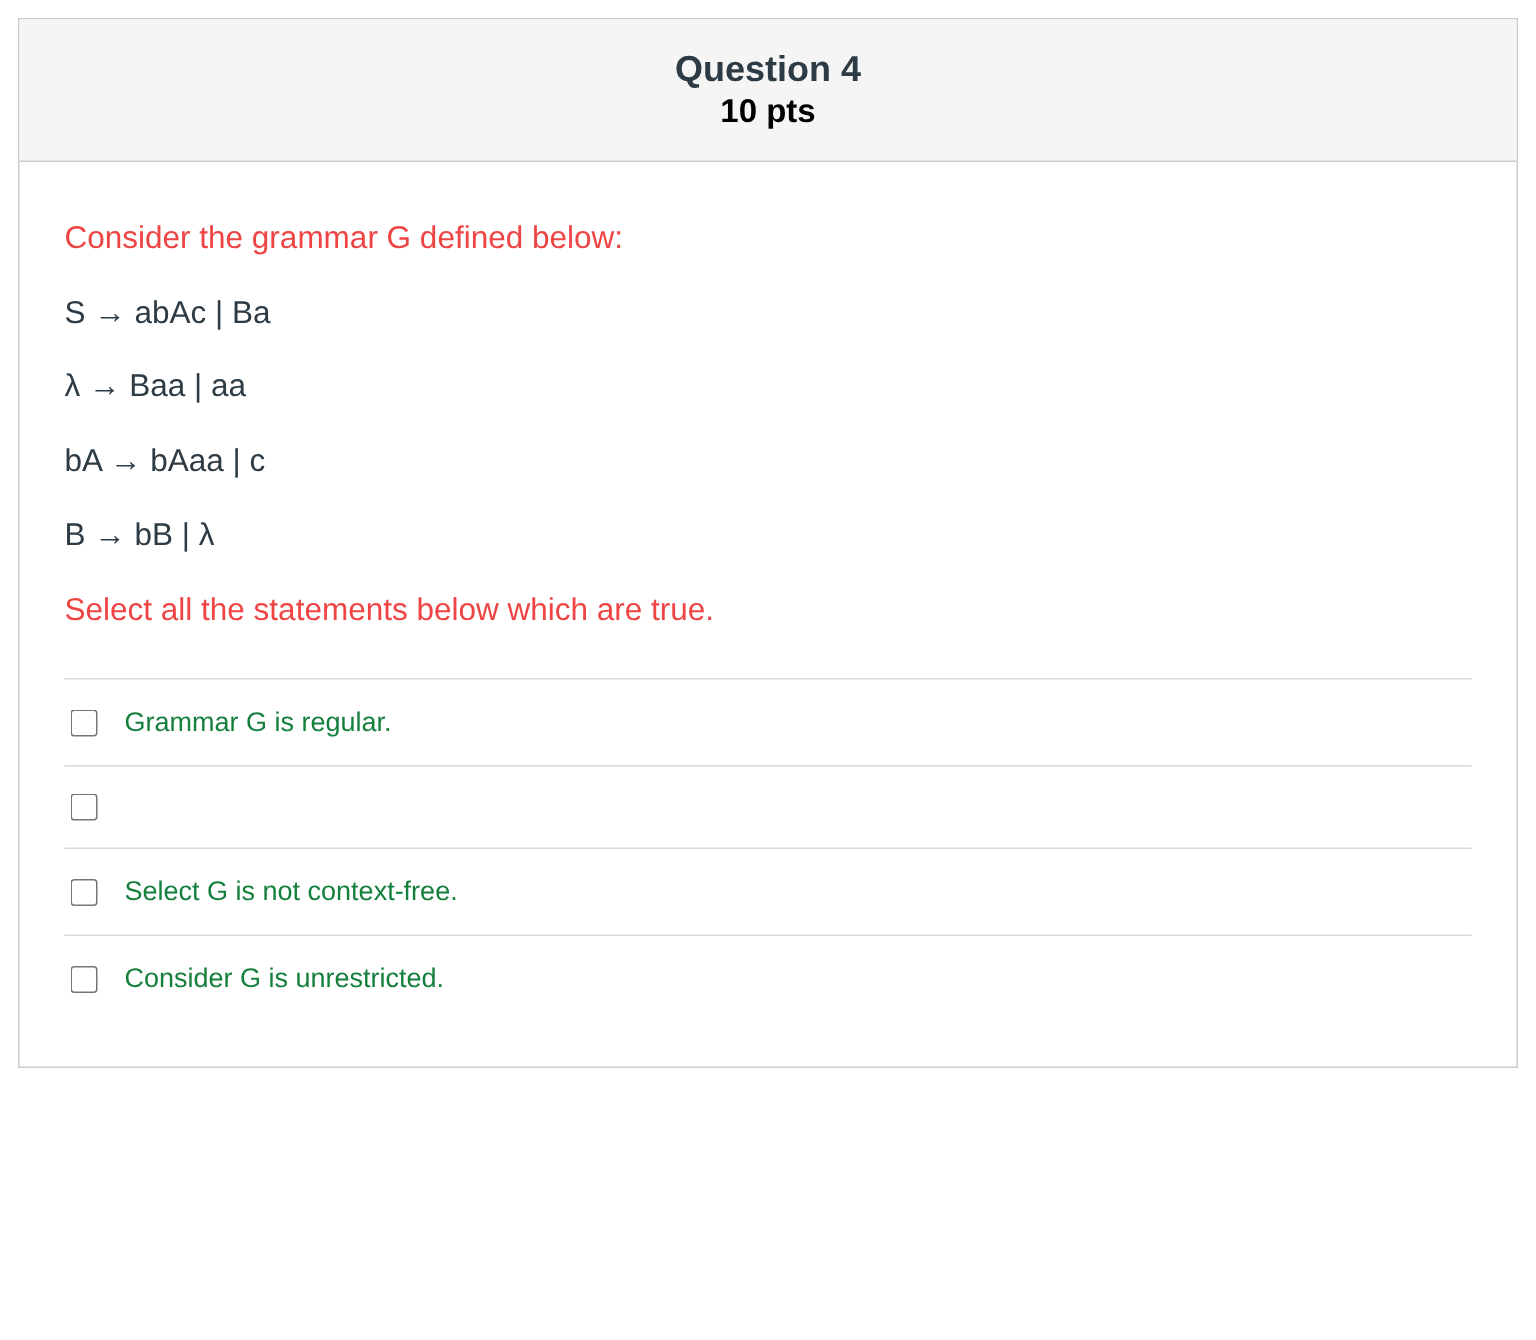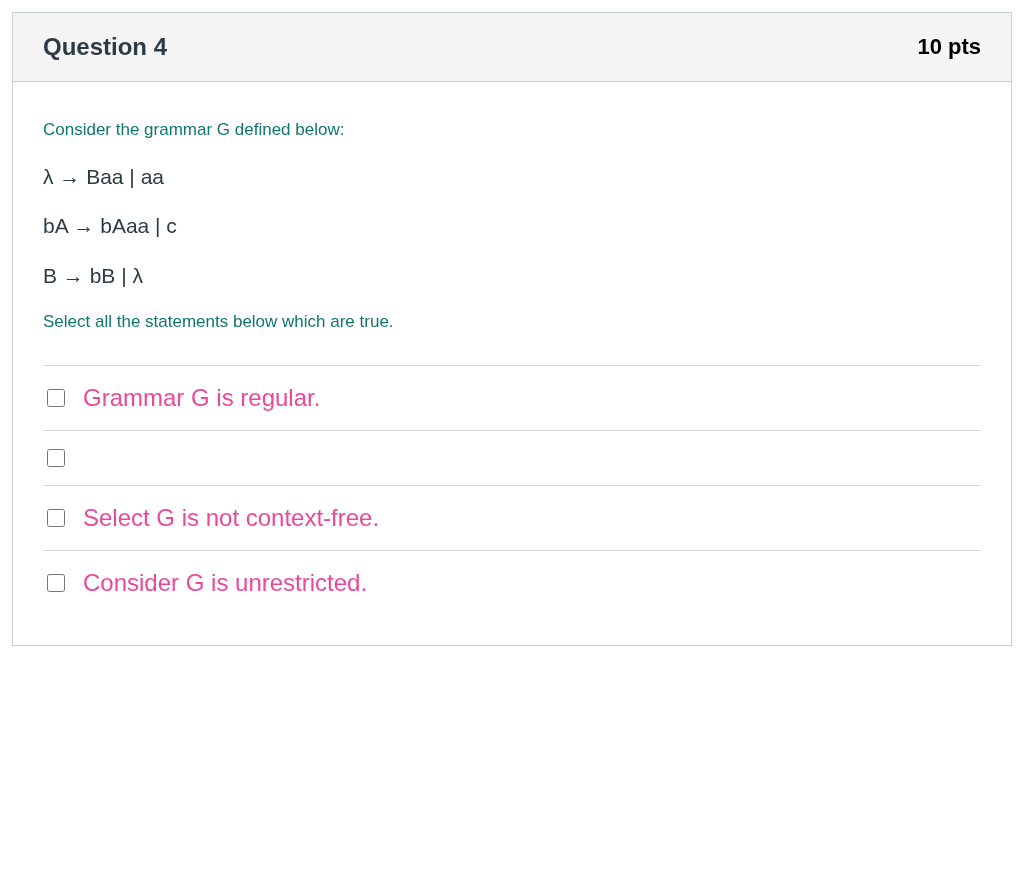--- a/index.html
+++ b/index.html
@@ -20,37 +20,38 @@
       max-width: 1000px;
       margin: 0 auto;
     }
     .question-header {
       background: #f5f5f5;
       border-bottom: 1px solid #c7cdd1;
       padding: 20px 30px;
       display: flex;
       justify-content: space-between;
       align-items: center;
+      flex-direction: column;
     }
     .question-title {
       font-size: 24px;
       font-weight: bold;
       color: #2d3b45;
     }
     .question-points {
       font-size: 22px;
       font-weight: bold;
       color: #000000;
     }
     .question-body {
       padding: 35px 30px 30px 30px;
     }
     .prompt-line {
-      font-size: 17px;
-      color: #0f766e;
+      font-size: 21px;
+      color: #ef4444;
       margin-bottom: 18px;
       line-height: 1.5;
     }
     .grammar-line {
       font-size: 21px;
       color: #2d3b45;
       margin-bottom: 18px;
       line-height: 1.5;
       font-family: "Helvetica Neue", Helvetica, Arial, sans-serif;
     }
@@ -64,35 +65,36 @@
       align-items: center;
     }
     .option-checkbox {
       width: 18px;
       height: 18px;
       margin-right: 18px;
       flex-shrink: 0;
       cursor: pointer;
     }
     .option-label {
-      font-size: 24px;
-      color: #ec4899;
+      font-size: 18px;
+      color: #15803d;
       cursor: pointer;
     }
   </style>
 </head>
 <body>
 
 <div class="question-card">
   <div class="question-header">
     <div class="question-title">Question 4</div>
     <div class="question-points">10 pts</div>
   </div>
   <div class="question-body">
     <div class="prompt-line">Consider the grammar G defined below:</div>
+    <div class="grammar-line">S → abAc | Ba</div>
     <div class="grammar-line">λ → Baa | aa</div>
     <div class="grammar-line">bA → bAaa | c</div>
     <div class="grammar-line">B → bB | λ</div>
     <div class="prompt-line">Select all the statements below which are true.</div>
 
     <div class="options-container">
       <div class="option-row">
         <input type="checkbox" class="option-checkbox" style="">
         <label class="option-label">Grammar G is regular.</label>
       </div>

